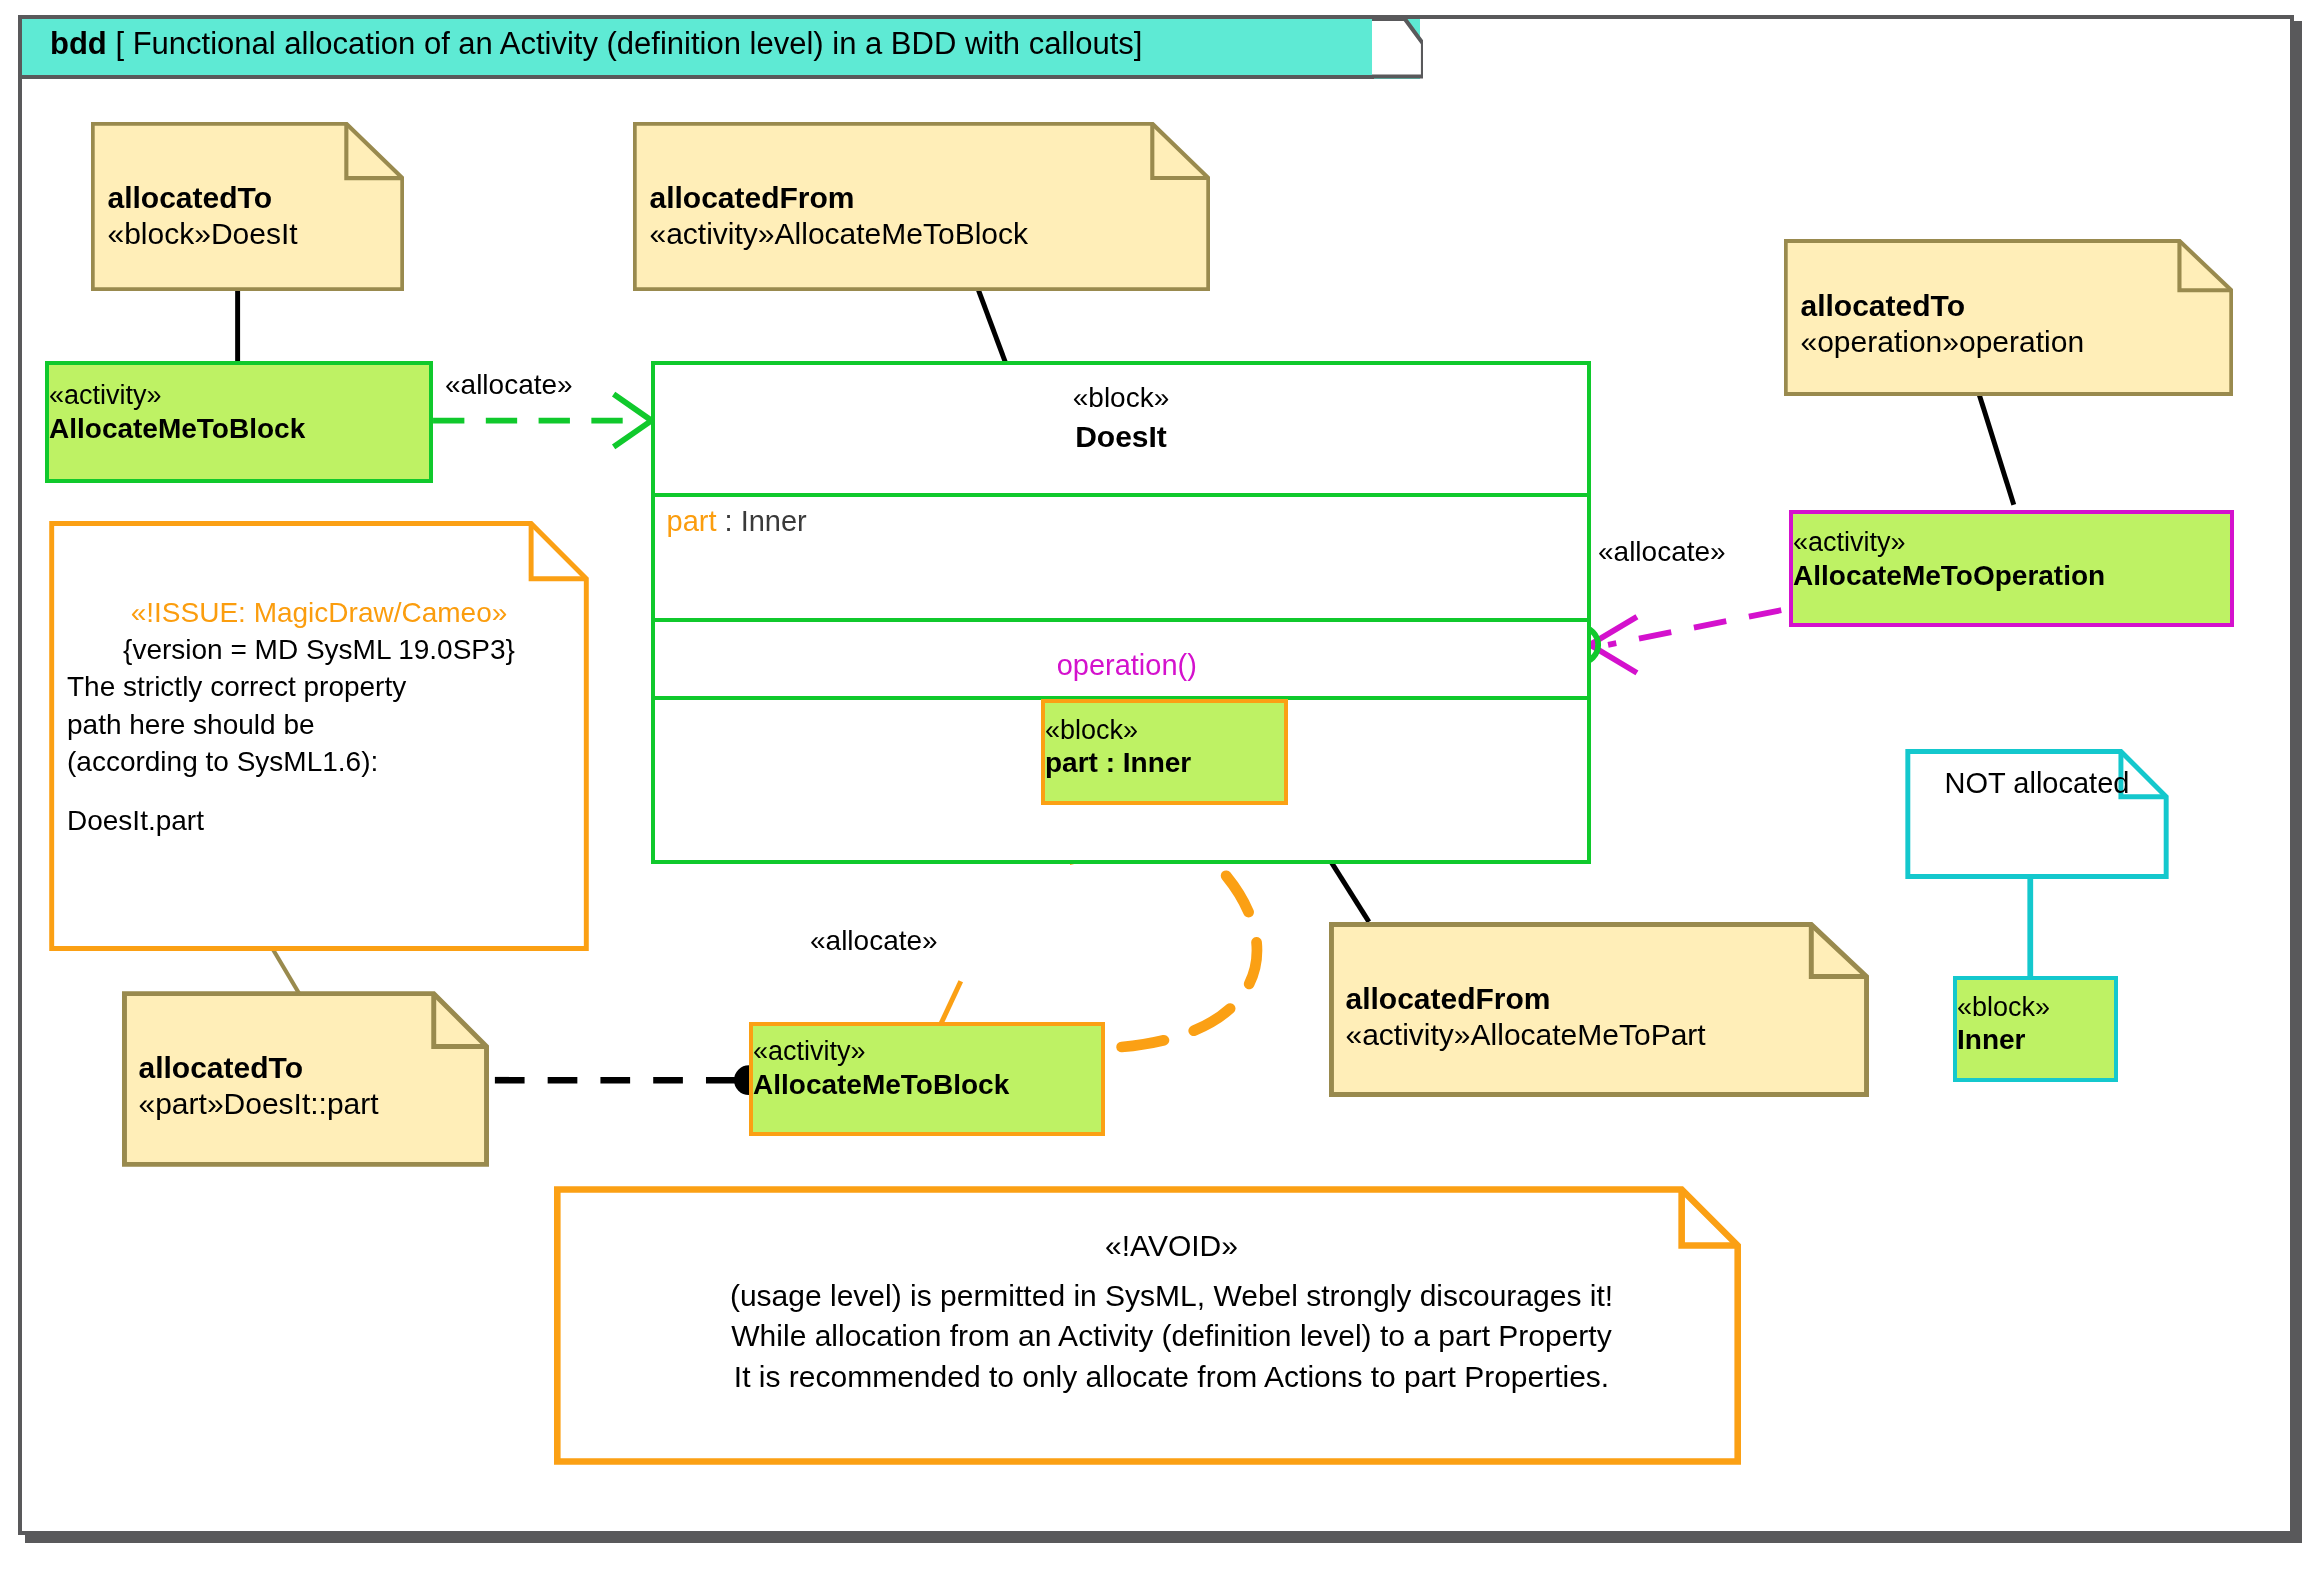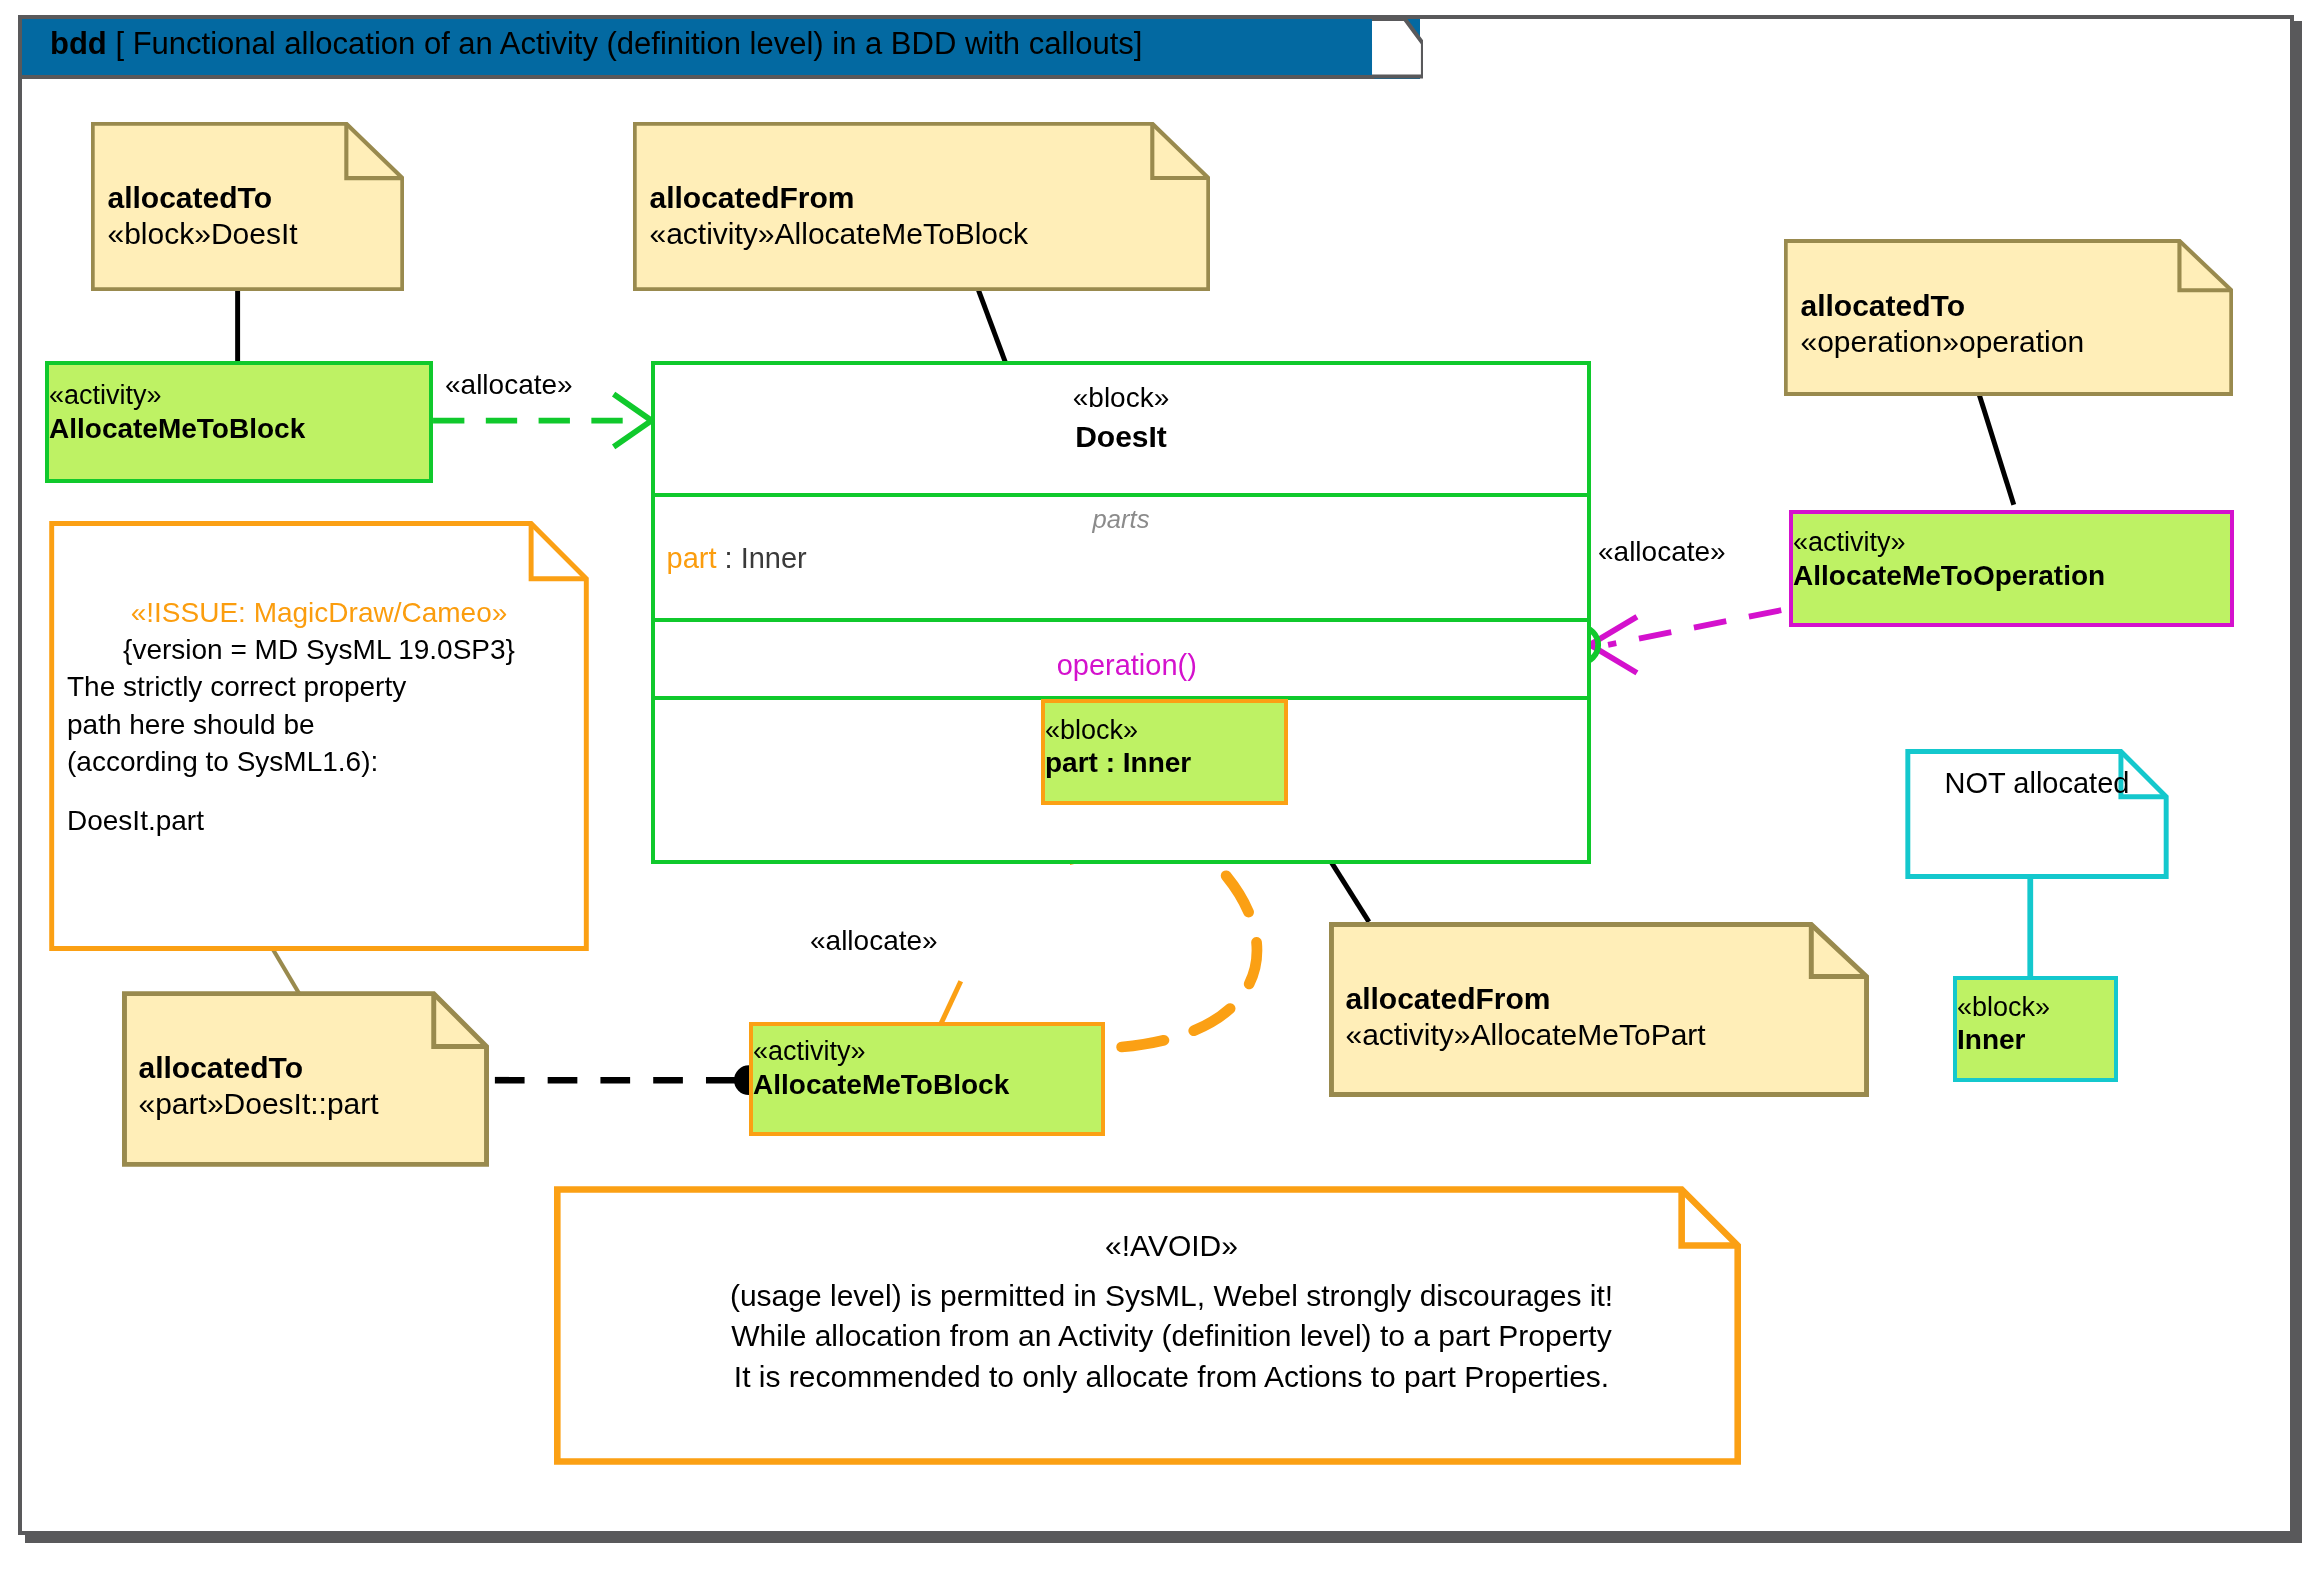--- a/index.html
+++ b/index.html
@@ -28,21 +28,21 @@
     left: 25px; top: 21.4px;
     width: 2277px; height: 1522px;
     background: #59595b;
     z-index: 0;
   }
   
   #title-tab {
     position: absolute;
     left: 18px; top: 15px;
     width: 1402px; height: 64px;
-    background: #0369a1;
+    background: #5eead4;
     border-top: 4.1px solid #59595b;
     border-left: 4.1px solid #59595b;
     box-sizing: border-box;
     z-index: 6;
   }
   #title-tab .tab-body {
     position: absolute;
     left: 0; top: 0;
     width: 1352px; height: 60px;
     border-bottom: 4.1px solid #59595b;
@@ -273,21 +273,20 @@
     <div class="stereo">«activity»</div>
     <div class="bname">AllocateMeToBlock</div>
   </div>
 
   <div id="block-doesit">
     <div class="compartment c-head">
       <div class="stereo">«block»</div>
       <div class="bname">DoesIt</div>
     </div>
     <div class="compartment c-parts">
-      <div class="parts-label">parts</div>
       <div class="part-line">
         <span class="pname">part</span>
         <span>: Inner</span>
       </div>
     </div>
     <div class="compartment c-ops">
       <div class="op-line">operation()</div>
     </div>
     <div class="compartment c-tail"></div>
   </div>

